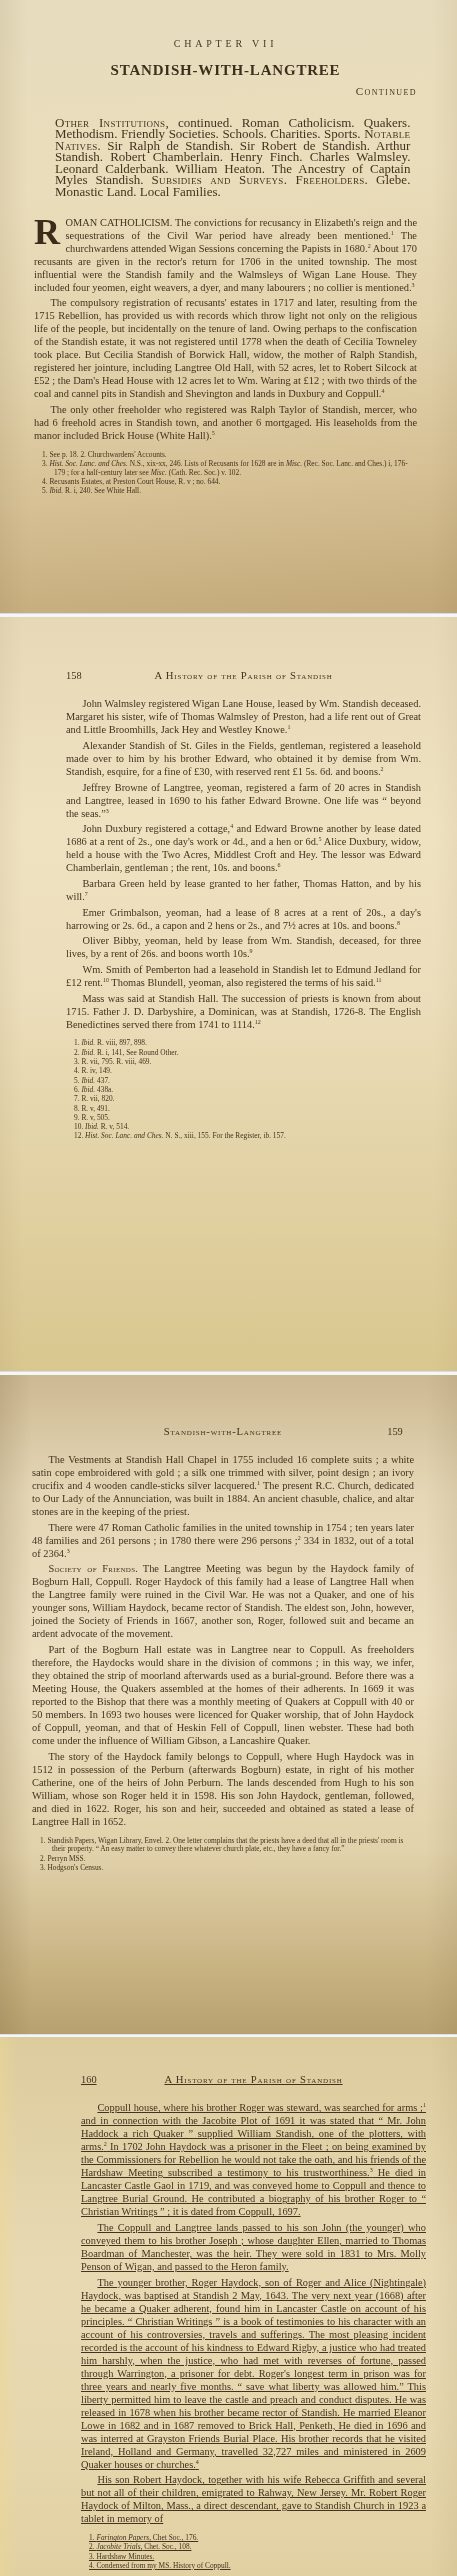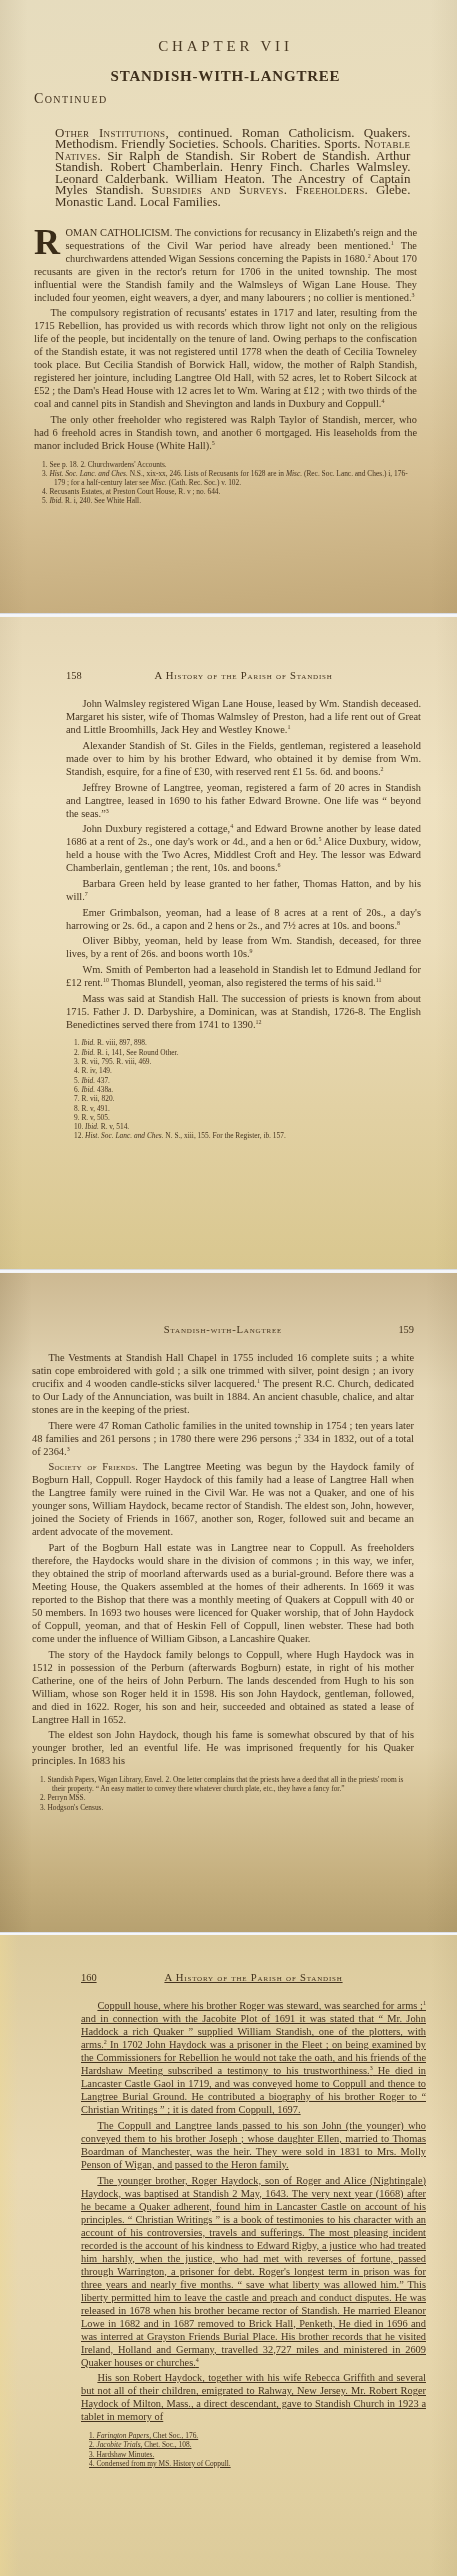--- a/index.html
+++ b/index.html
@@ -5,49 +5,49 @@
   html,body{margin:0;padding:0;background:#1f1f1f;}
   .book{width:458px;margin:0 auto;font-family:"Liberation Serif","DejaVu Serif",serif;color:var(--ink,#44331f);}
   .page{width:458px;box-sizing:border-box;overflow:hidden;position:relative;}
   .page-157{
     height:613px;padding:38px 41px 0 34px;
     background:
       linear-gradient(90deg, rgba(120,95,55,0.10), rgba(0,0,0,0) 6%, rgba(0,0,0,0) 94%, rgba(120,95,55,0.08)),
       linear-gradient(175deg,#e6dcbe 0%,#eaddbb 30%,#e3d4ae 55%,#d6c094 78%,#c2a878 100%);
   }
   .page-158{
-    height:652px;padding:52px 37px 0 66px;
+    height:754px;padding:52px 37px 0 66px;
     background:
       linear-gradient(90deg, rgba(120,95,55,0.07), rgba(0,0,0,0) 5%, rgba(0,0,0,0) 95%, rgba(120,95,55,0.06)),
       linear-gradient(180deg,#e7d9b8 0%,#efe2c1 28%,#ecdebb 50%,#e2d1a4 75%,#d9c78f 100%);
   }
   .page-159{
     height:659px;padding:50px 44px 0 32px;
     background:
       linear-gradient(90deg, rgba(110,88,50,0.18), rgba(0,0,0,0) 7%, rgba(0,0,0,0) 93%, rgba(110,88,50,0.10)),
       linear-gradient(180deg,#cdb992 0%,#e5d7b6 18%,#ecdfc0 45%,#e2d2ab 72%,#c5af7e 92%,#b7a170 100%);
   }
   .page-160{
     height:720px;padding:36px 32px 12px 81px;
     background:
       linear-gradient(90deg, rgba(235,215,150,0.55), rgba(0,0,0,0) 4%, rgba(0,0,0,0) 94%, rgba(120,95,55,0.08)),
       linear-gradient(180deg,#dccb9d 0%,#e9d9b3 32%,#e7d7ae 55%,#e0cfa0 78%,#d8c794 100%);
     text-decoration: underline;
   }
   .page-divider{height:3.8px;background:linear-gradient(180deg,#c9ced9 0%,#f7f8fa 40%,#f2f4f7 100%);}
   .page-divider.last{height:3.3px;}
 
-  .chapter-heading{text-align:center;font-size:15px;letter-spacing:3.8px;color:#4a3a24;}
+  .chapter-heading{text-align:center;font-size:10px;letter-spacing:3.8px;color:#4a3a24;}
   .page-title{text-align:center;font-size:15px;font-weight:700;letter-spacing:0.8px;margin:13px 0 5.5px 0;color:#3e2f1c;}
-  .subtitle{text-align:left;font-variant:small-caps;font-size:14px;letter-spacing:1.4px;}
+  .subtitle{text-align:right;font-variant:small-caps;font-size:11px;letter-spacing:1.4px;}
   .synopsis{font-size:13px;line-height:11.5px;text-align:justify;margin:20px 6.6px 0 21px;}
 
   .running-header{display:flex;align-items:baseline;margin:0 0 16.4px 0;}
   .folio{width:38px;font-size:10.4px;color:#43331d;}
-  .folio-right{text-align:right;}
+  .folio-right{text-align:center;}
   .running-title{flex:1;text-align:center;font-variant:small-caps;font-size:10.7px;letter-spacing:0.8px;color:#43331d;}
 
   .body-text{margin-top:18.6px;}
   .page-158 .body-text,.page-159 .body-text,.page-160 .body-text{margin-top:0;}
   .para{font-size:10.4px;line-height:13px;text-align:justify;text-indent:16.4px;margin:0 0 2.7px 0;}
   .para.has-dropcap{text-indent:0;}
   .dropcap{float:left;font-size:36px;line-height:28.5px;padding:2.7px 5.5px 0 0;font-weight:600;color:#3a2c18;}
   .run-sc{font-variant:small-caps;letter-spacing:0.3px;}
   .run-i{font-style:italic;}
   sup.run-sup{font-size:6px;line-height:0;vertical-align:super;}
@@ -88,21 +88,21 @@
     </header>
     <div class="body-text">
         <p class="para"><span class="run-n">John Walmsley registered Wigan Lane House, leased by Wm. Standish deceased.   Margaret his sister, wife of Thomas Walmsley of Preston, had a life rent out of Great and Little Broomhills, Jack Hey and Westley Knowe.</span><sup class="run-sup">1</sup></p>
         <p class="para"><span class="run-n">Alexander Standish of St. Giles in the Fields, gentleman, registered a leasehold made over to him by his brother Edward, who obtained it by demise from Wm. Standish, esquire, for a fine of £30,  with reserved rent £1 5s. 6d. and boons.</span><sup class="run-sup">2</sup></p>
         <p class="para"><span class="run-n">Jeffrey Browne of Langtree, yeoman, registered a farm of 20 acres in Standish and Langtree, leased in 1690 to his father Edward Browne. One life was “ beyond the seas.”</span><sup class="run-sup">3</sup></p>
         <p class="para"><span class="run-n">John Duxbury registered a cottage,</span><sup class="run-sup">4</sup><span class="run-n"> and Edward Browne another by lease dated 1686 at a rent of 2s., one day's work or 4d., and a hen or 6d.</span><sup class="run-sup">5</sup><span class="run-n">   Alice Duxbury, widow, held a house with the Two  Acres, Middlest Croft and Hey.   The lessor was Edward Chamberlain, gentleman ;   the rent, 10s. and boons.</span><sup class="run-sup">6</sup></p>
         <p class="para"><span class="run-n">Barbara Green held by lease granted to her father, Thomas Hatton, and by his will.</span><sup class="run-sup">7</sup></p>
         <p class="para"><span class="run-n">Emer Grimbalson, yeoman, had a lease of 8 acres at a rent of 20s., a day's harrowing or 2s. 6d., a capon and 2 hens or 2s., and 7½ acres at 10s. and boons.</span><sup class="run-sup">8</sup></p>
         <p class="para"><span class="run-n">Oliver Bibby, yeoman, held by lease from Wm. Standish, deceased, for three lives, by a rent of 26s. and boons worth 10s.</span><sup class="run-sup">9</sup></p>
         <p class="para"><span class="run-n">Wm. Smith of Pemberton had a leasehold in Standish let to Edmund Jedland for £12 rent.</span><sup class="run-sup">10</sup><span class="run-n">   Thomas Blundell, yeoman, also registered the terms of his said.</span><sup class="run-sup">11</sup></p>
-        <p class="para"><span class="run-n">Mass was said at Standish Hall.    The succession of priests is known from about 1715.   Father J. D. Darbyshire, a Dominican, was at Standish, 1726-8.   The English Benedictines served there from 1741 to 1390.</span><sup class="run-sup">12</sup></p>
+        <p class="para"><span class="run-n">Mass was said at Standish Hall.    The succession of priests is known from about 1715.   Father J. D. Darbyshire, a Dominican, was at Standish, 1726-8.   The English Benedictines served there from 1741 to 1114.</span><sup class="run-sup">12</sup></p>
       </div>
     <div class="footnotes">
         <div class="footnote"><span class="run-n">1. </span><span class="run-i">Ibid.</span><span class="run-n"> R. viii, 897, 898.</span></div>
         <div class="footnote"><span class="run-n">2. </span><span class="run-i">Ibid.</span><span class="run-n"> R. i, 141, See Round Other.</span></div>
         <div class="footnote"><span class="run-n">3. R. vii, 795. R. viii, 469.</span></div>
         <div class="footnote"><span class="run-n">4. R. iv, 149.</span></div>
         <div class="footnote"><span class="run-n">5. </span><span class="run-i">Ibid.</span><span class="run-n"> 437.</span></div>
         <div class="footnote"><span class="run-n">6. </span><span class="run-i">Ibid.</span><span class="run-n"> 438a.</span></div>
         <div class="footnote"><span class="run-n">7. R. vii, 820.</span></div>
         <div class="footnote"><span class="run-n">8. R. v, 491.</span></div>
@@ -119,21 +119,20 @@
       <span class="folio folio-left"></span>
       <span class="running-title">Standish-with-Langtree</span>
       <span class="folio folio-right">159</span>
     </header>
     <div class="body-text">
         <p class="para"><span class="run-n">The Vestments at Standish Hall Chapel in 1755 included 16 complete suits ;   a white satin cope embroidered with gold ;   a silk one trimmed with silver, point design ;   an ivory crucifix and 4 wooden candle-sticks silver lacquered.</span><sup class="run-sup">1</sup><span class="run-n">   The present R.C. Church, dedicated to Our Lady of the Annunciation, was built in 1884.   An ancient chasuble, chalice, and altar stones are in the keeping of the priest.</span></p>
         <p class="para"><span class="run-n">There were 47 Roman Catholic families in the united township in 1754 ;   ten years later 48 families and 261 persons ;   in 1780 there were 296 persons ;</span><sup class="run-sup">2</sup><span class="run-n"> 334 in 1832, out of a total of 2364.</span><sup class="run-sup">3</sup></p>
         <p class="para"><span class="run-sc">Society of Friends</span><span class="run-n">.   The Langtree Meeting was begun by the Haydock family of Bogburn Hall, Coppull.   Roger Haydock of this family had a lease of Langtree Hall when the Langtree family were ruined in the Civil War.   He was not a Quaker, and one of his younger sons, William Haydock, became rector of Standish.   The eldest son, John, however, joined the Society of Friends in 1667, another son, Roger, followed suit and became an ardent advocate of the movement.</span></p>
         <p class="para"><span class="run-n">Part of the Bogburn Hall estate was in Langtree near to  Coppull. As freeholders therefore, the Haydocks would share in the division of commons ;   in this way, we infer, they obtained the strip of moorland afterwards used as a burial-ground.    Before there was a Meeting House, the Quakers assembled at the homes of their adherents.    In 1669 it was reported to the Bishop that there was a monthly meeting of Quakers at Coppull with 40 or 50 members.    In 1693 two houses were licenced for Quaker worship, that of John Haydock of Coppull, yeoman, and that of Heskin Fell of Coppull, linen webster.    These had both come under the influence of William Gibson, a Lancashire Quaker.</span></p>
         <p class="para"><span class="run-n">The story of the Haydock family belongs to Coppull, where Hugh Haydock was in 1512 in possession of the Perburn (afterwards Bogburn) estate, in right of his mother Catherine, one of the heirs of John Perburn.    The lands descended from Hugh to his son William, whose son Roger held it in 1598.    His son John Haydock, gentleman, followed, and died in 1622.    Roger, his son and heir, succeeded and obtained as stated a lease of Langtree Hall in 1652.</span></p>
-        <p class="para"><span class="run-n">The eldest son John Haydock, though his fame is somewhat obscured by that of his younger brother, led an eventful life.    He was imprisoned frequently for his Quaker principles.    In 1683 his</span></p>
       </div>
     <div class="footnotes">
         <div class="footnote"><span class="run-n">1. Standish Papers, Wigan Library, Envel. 2.     One letter complains that the priests have a deed that all in the priests' room is their property.    “ An easy matter to convey there whatever church plate, etc., they have a fancy for.”</span></div>
         <div class="footnote"><span class="run-n">2. Perryn MSS.</span></div>
         <div class="footnote"><span class="run-n">3. Hodgson's Census.</span></div>
       </div>
   </section>
 
   <div class="page-divider last"></div>
 

